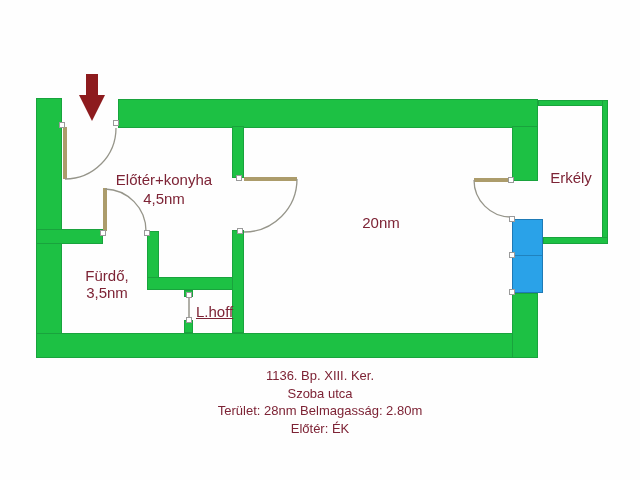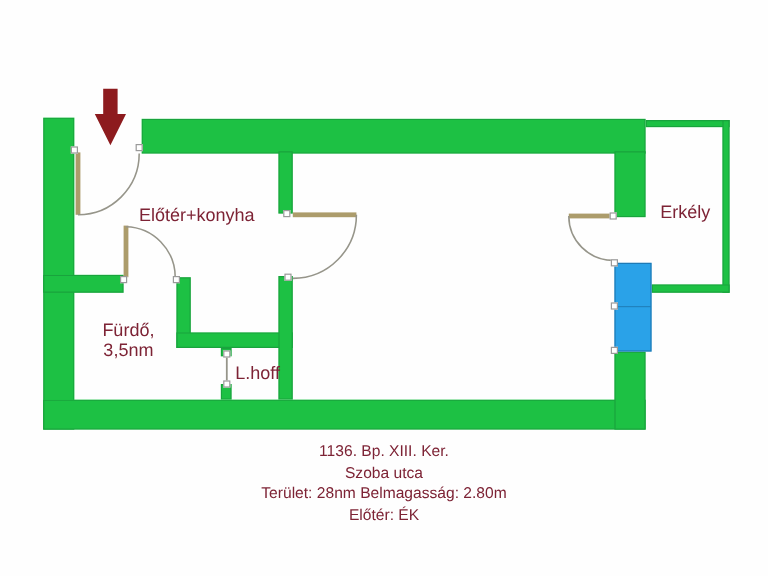--- a/index.html
+++ b/index.html
@@ -11,21 +11,21 @@
   .window{position:absolute;background:var(--window-blue,#2aa2e8);
           border:1px solid rgba(20,90,140,.55);box-sizing:border-box;}
   .window-divider{position:absolute;left:0;right:0;top:35px;height:1px;background:rgba(20,90,140,.45);}
   .jamb{position:absolute;width:6px;height:6px;background:#fff;border:1px solid #9a9a9a;box-sizing:border-box;}
   .overlay{position:absolute;left:0;top:0;}
   .arc{fill:none;stroke:var(--arc-gray,#96958a);stroke-width:1.3px;}
   .door-line{stroke:var(--arc-gray,#96958a);stroke-width:1.5px;}
   .arrow{fill:var(--arrow-red,#8d1b1e);}
   .room-label{position:absolute;color:var(--text-maroon,#7d2335);font-size:15px;line-height:19px;text-align:center;}
   .room-label.furdo{line-height:17px;text-align:center;}
-  .room-label.lhoff{text-align:right;white-space:nowrap;}
+  .room-label.lhoff{text-align:right;white-space:nowrap;text-decoration:underline;}
   .footer{position:absolute;left:0;width:640px;top:367px;text-align:center;
           color:var(--text-maroon,#7d2335);font-size:13px;line-height:17.5px;}
 </style>
 </head>
 <body>
 
 <div class="stage">
 
   <div class="wall" style="left:36px;top:98px;width:26px;height:260px"></div>
   <div class="wall" style="left:118px;top:99px;width:420px;height:29px"></div>
@@ -69,22 +69,24 @@
   <div class="jamb" style="left:237px;top:228px"></div>
   <div class="jamb" style="left:508px;top:177px"></div>
   <div class="jamb" style="left:509px;top:216px"></div>
   <div class="jamb" style="left:509px;top:252px"></div>
   <div class="jamb" style="left:509px;top:289px"></div>
   <div class="jamb" style="left:186px;top:292px"></div>
   <div class="jamb" style="left:186px;top:317px"></div>
 
   <div class="room-label" style="left:84px;top:170px;width:160px">
     <div>Előtér+konyha</div>
+    <div>4,5nm</div>
   </div>
   <div class="room-label" style="left:301px;top:213px;width:160px">
+    <div>20nm</div>
   </div>
   <div class="room-label" style="left:491px;top:168px;width:160px">
     <div>Erkély</div>
   </div>
   <div class="room-label furdo" style="left:27px;top:267px;width:160px">
     <div>Fürdő,</div>
     <div>3,5nm</div>
   </div>
   <div class="room-label lhoff" style="left:196px;top:302px">
     <div>L.hoff</div>

